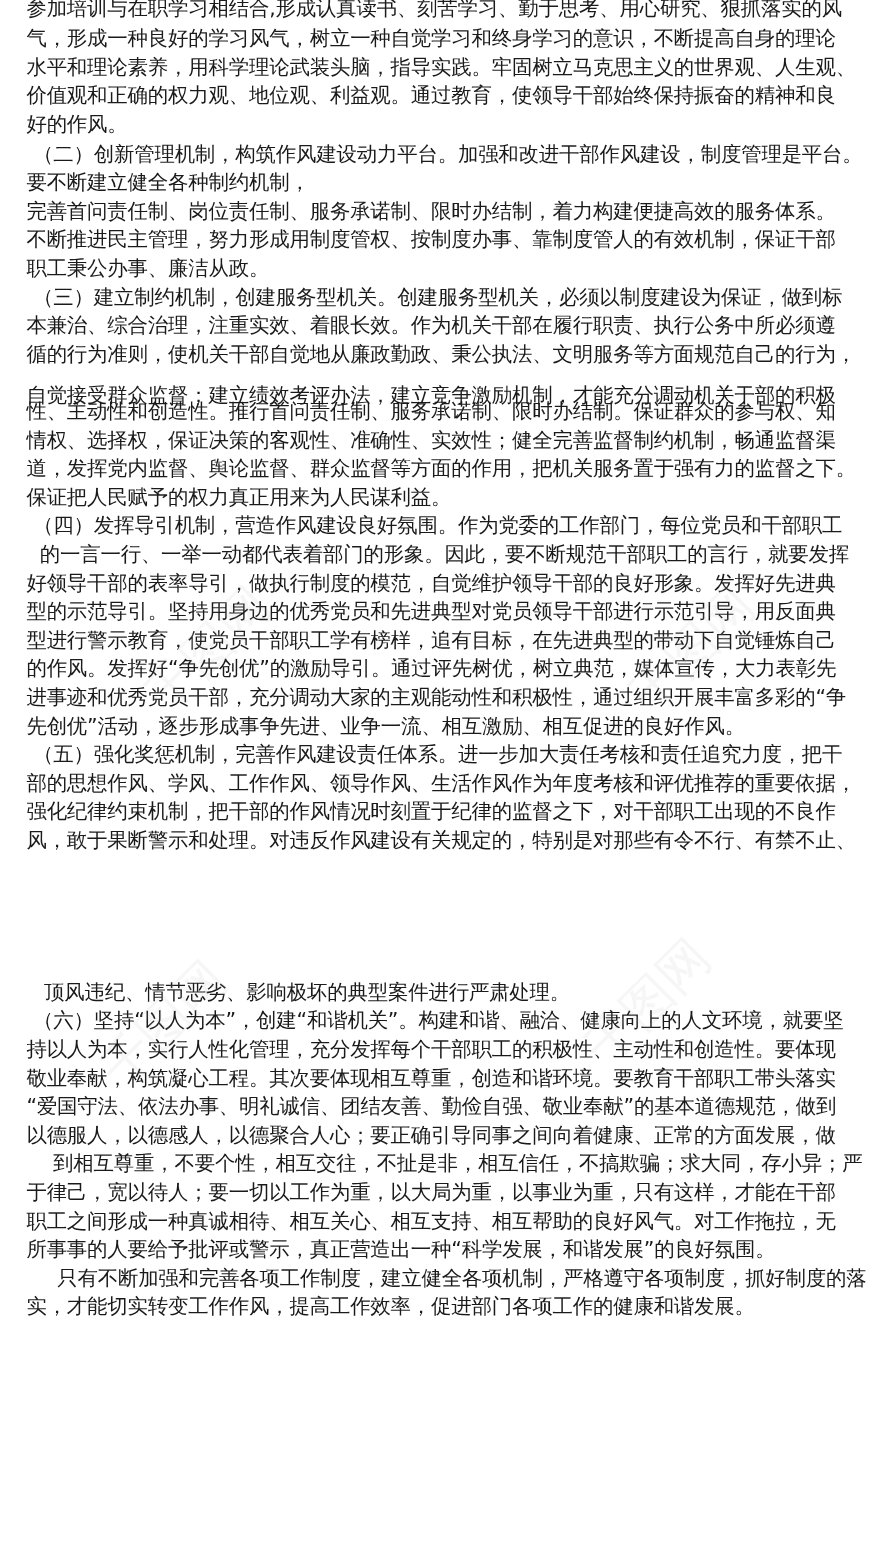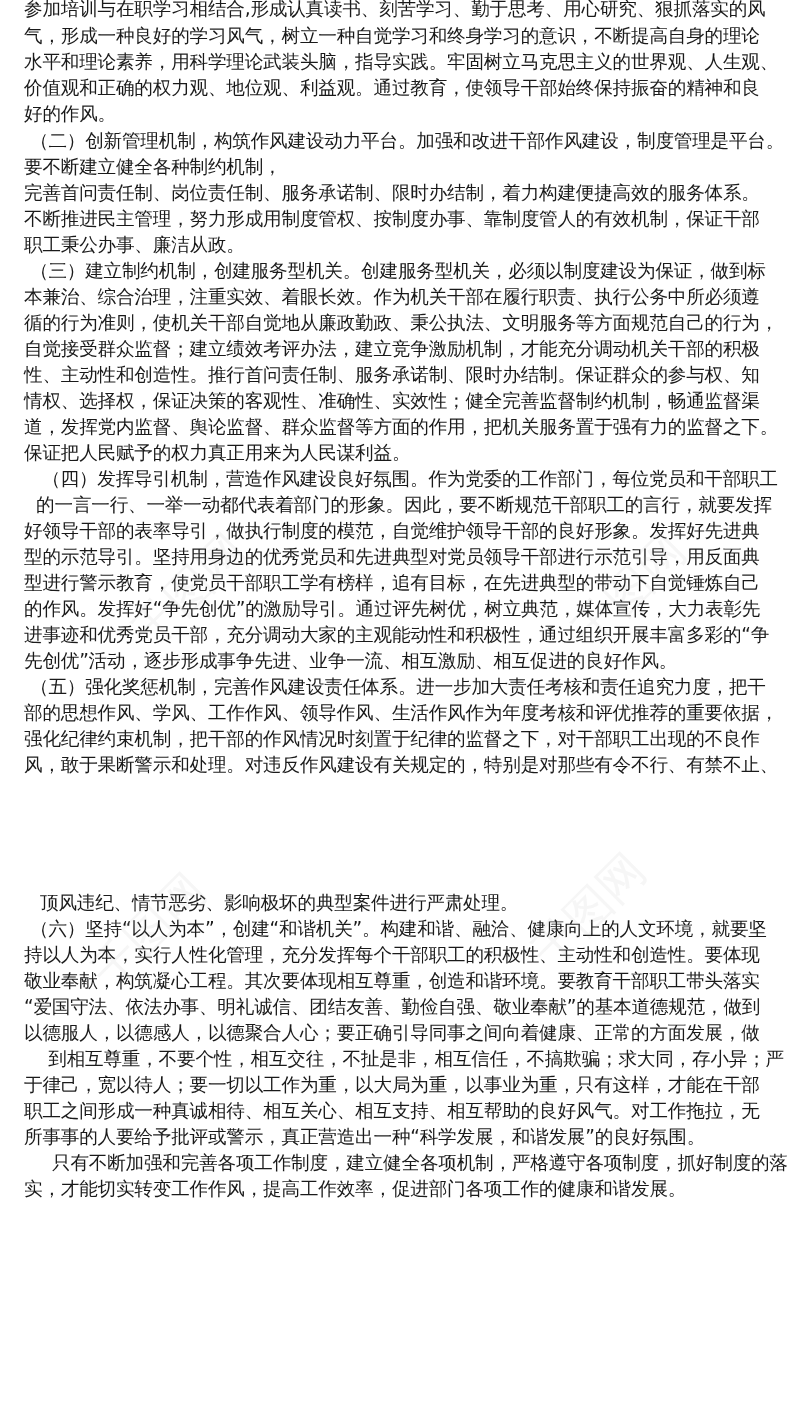--- a/index.html
+++ b/index.html
@@ -22,26 +22,26 @@
     <div class="line" style="top: 75px;">价值观和正确的权力观、地位观、利益观。通过教育，使领导干部始终保持振奋的精神和良</div>
     <div class="line" style="top: 101px;">好的作风。</div>
     <div class="line indent" style="top: 128px;">（二）创新管理机制，构筑作风建设动力平台。加强和改进干部作风建设，制度管理是平台。</div>
     <div class="line" style="top: 154px;">要不断建立健全各种制约机制，</div>
     <div class="line" style="top: 180px;">完善首问责任制、岗位责任制、服务承诺制、限时办结制，着力构建便捷高效的服务体系。</div>
     <div class="line" style="top: 206px;">不断推进民主管理，努力形成用制度管权、按制度办事、靠制度管人的有效机制，保证干部</div>
     <div class="line" style="top: 232px;">职工秉公办事、廉洁从政。</div>
     <div class="line indent" style="top: 258px;">（三）建立制约机制，创建服务型机关。创建服务型机关，必须以制度建设为保证，做到标</div>
     <div class="line" style="top: 284px;">本兼治、综合治理，注重实效、着眼长效。作为机关干部在履行职责、执行公务中所必须遵</div>
     <div class="line" style="top: 310px;">循的行为准则，使机关干部自觉地从廉政勤政、秉公执法、文明服务等方面规范自己的行为，</div>
-    <div class="line" style="top: 336px;">自觉接受群众监督；建立绩效考评办法，建立竞争激励机制，才能充分调动机关干部的积极</div>
+    <div class="line" style="top: 348px; font-family: Liberation Mono, monospace;">自觉接受群众监督；建立绩效考评办法，建立竞争激励机制，才能充分调动机关干部的积极</div>
     <div class="line" style="top: 362px;">性、主动性和创造性。推行首问责任制、服务承诺制、限时办结制。保证群众的参与权、知</div>
     <div class="line" style="top: 388px;">情权、选择权，保证决策的客观性、准确性、实效性；健全完善监督制约机制，畅通监督渠</div>
     <div class="line" style="top: 414px;">道，发挥党内监督、舆论监督、群众监督等方面的作用，把机关服务置于强有力的监督之下。</div>
     <div class="line" style="top: 440px;">保证把人民赋予的权力真正用来为人民谋利益。</div>
-    <div class="line indent" style="top: 466px; text-align: center;">（四）发挥导引机制，营造作风建设良好氛围。作为党委的工作部门，每位党员和干部职工</div>
+    <div class="line indent" style="top: 466px;">（四）发挥导引机制，营造作风建设良好氛围。作为党委的工作部门，每位党员和干部职工</div>
     <div class="line" style="top: 492px; text-align: center;">的一言一行、一举一动都代表着部门的形象。因此，要不断规范干部职工的言行，就要发挥</div>
     <div class="line" style="top: 518px;">好领导干部的表率导引，做执行制度的模范，自觉维护领导干部的良好形象。发挥好先进典</div>
     <div class="line" style="top: 544px;">型的示范导引。坚持用身边的优秀党员和先进典型对党员领导干部进行示范引导，用反面典</div>
     <div class="line" style="top: 570px;">型进行警示教育，使党员干部职工学有榜样，追有目标，在先进典型的带动下自觉锤炼自己</div>
     <div class="line" style="top: 596px;">的作风。发挥好“争先创优”的激励导引。通过评先树优，树立典范，媒体宣传，大力表彰先</div>
     <div class="line" style="top: 622px;">进事迹和优秀党员干部，充分调动大家的主观能动性和积极性，通过组织开展丰富多彩的“争</div>
     <div class="line" style="top: 648px;">先创优”活动，逐步形成事争先进、业争一流、相互激励、相互促进的良好作风。</div>
     <div class="line indent" style="top: 674px;">（五）强化奖惩机制，完善作风建设责任体系。进一步加大责任考核和责任追究力度，把干</div>
     <div class="line" style="top: 700px;">部的思想作风、学风、工作作风、领导作风、生活作风作为年度考核和评优推荐的重要依据，</div>
     <div class="line" style="top: 726px;">强化纪律约束机制，把干部的作风情况时刻置于纪律的监督之下，对干部职工出现的不良作</div>

